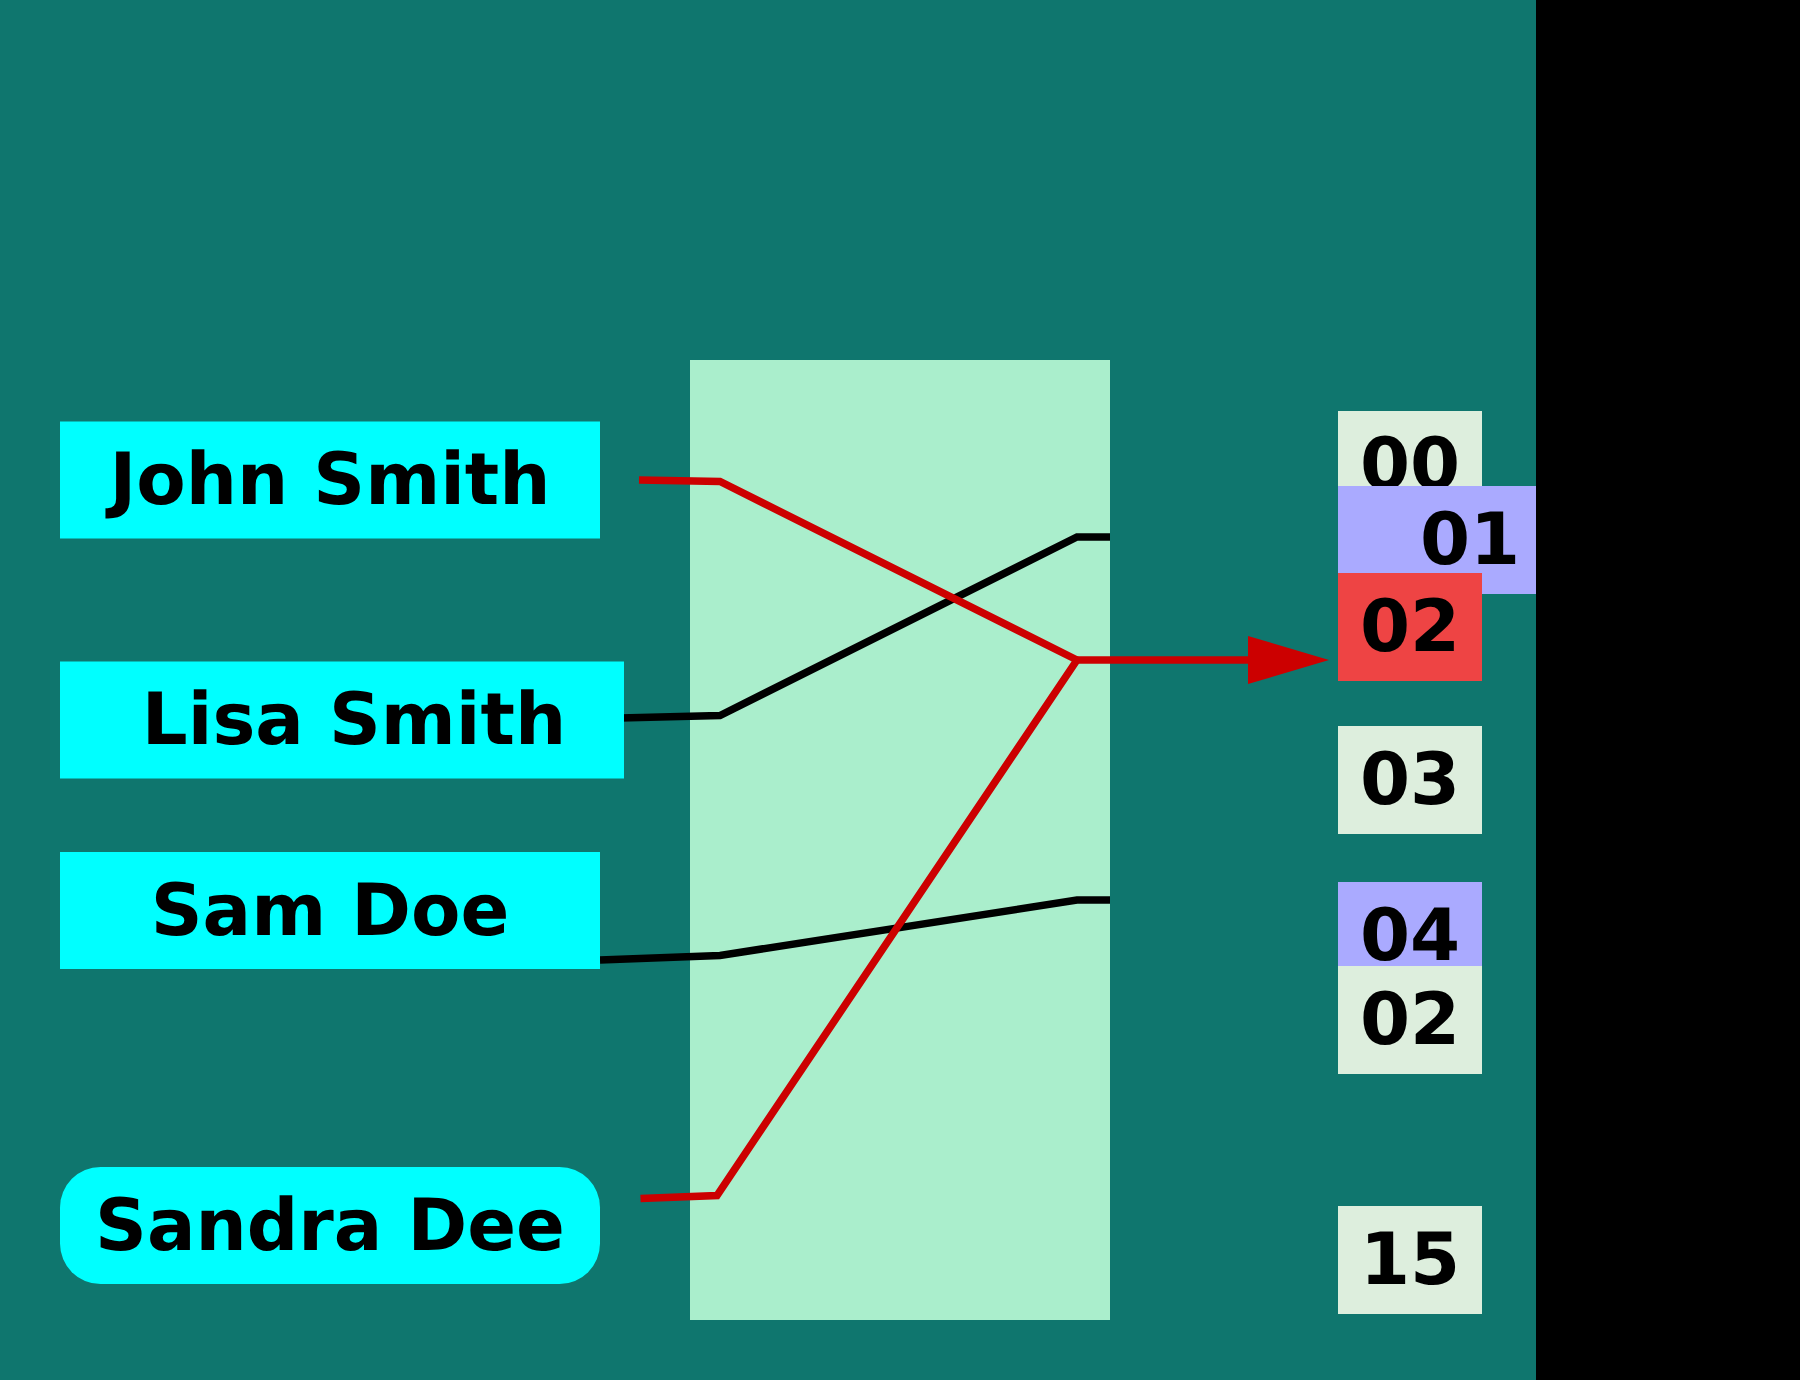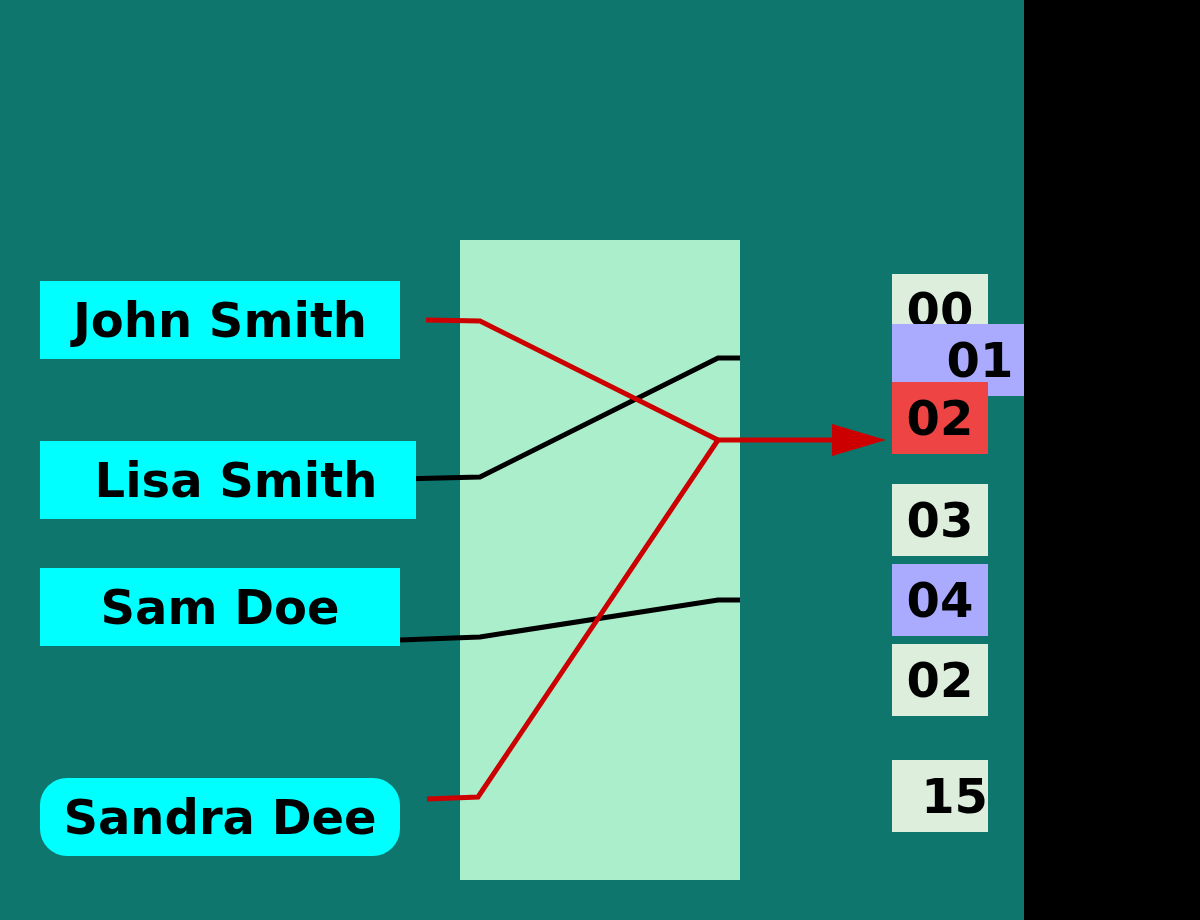--- a/index.html
+++ b/index.html
@@ -89,23 +89,23 @@
   </div>
   <div class="bucket" style="top: 324px; background-color: rgb(170, 170, 255); padding-left: 40px;">
     <span>01</span>
   </div>
   <div class="bucket" style="top: 382px; background-color: rgb(238, 68, 68);">
     <span>02</span>
   </div>
   <div class="bucket" style="top: 484px; background-color: rgb(221, 238, 221);">
     <span>03</span>
   </div>
-  <div class="bucket" style="top: 564px; background-color: rgb(170, 170, 255);">
+  <div class="bucket" style="top: 588px; background-color: rgb(170, 170, 255);">
     <span>04</span>
   </div>
   <div class="bucket" style="top: 644px; background-color: rgb(221, 238, 221);">
     <span>02</span>
   </div>
-  <div class="bucket" style="top: 760px; background-color: rgb(221, 238, 221); justify-content: flex-end;">
+  <div class="bucket" style="top: 804px; background-color: rgb(221, 238, 221);">
     <span>15</span>
   </div>
 
 </div>
 
 </body></html>

